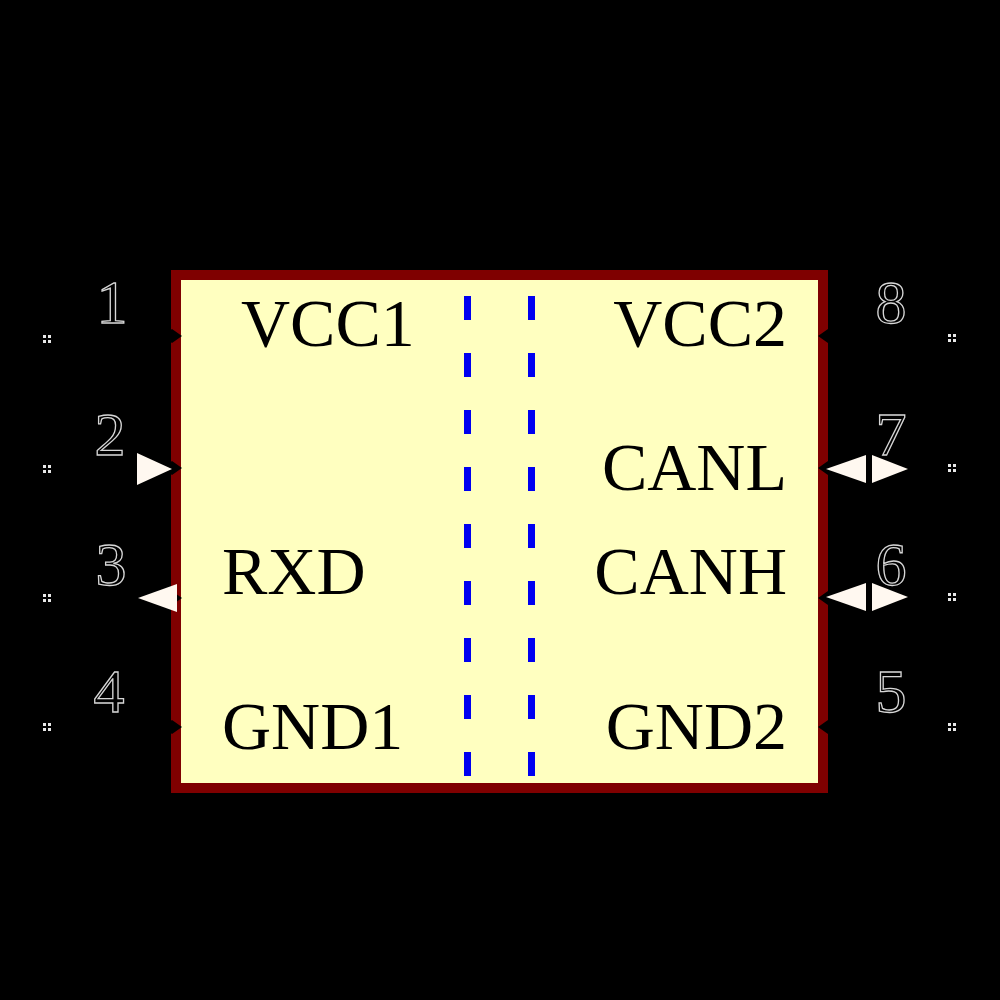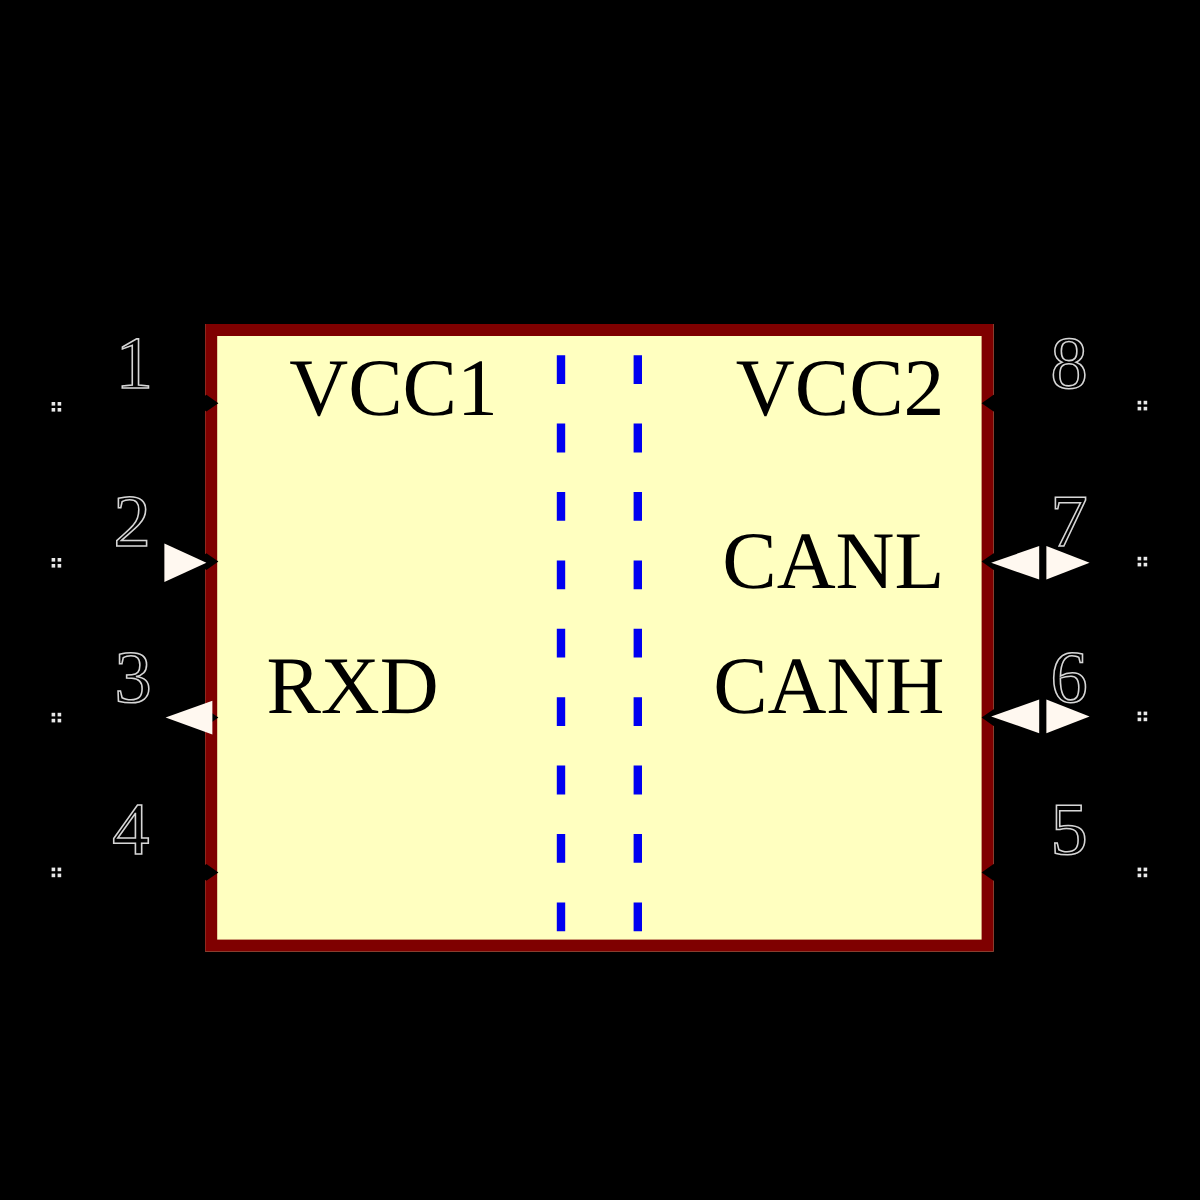--- a/index.html
+++ b/index.html
@@ -56,24 +56,26 @@
 </style>
 </head>
 <body>
 
 <div class="canvas">
 
   <div class="chip-body"></div>
 
   <div class="pin-label left row1">VCC1</div>
   <div class="pin-label left row3">RXD</div>
+  <div class="pin-label left row4">GND1</div>
 
   <div class="pin-label right row1">VCC2</div>
   <div class="pin-label right row2">CANL</div>
   <div class="pin-label right row3">CANH</div>
+  <div class="pin-label right row4">GND2</div>
 
   <svg class="overlay" viewBox="0 0 1000 1000">
 
     <line class="barrier" x1="467.5" y1="296" x2="467.5" y2="782"></line>
     <line class="barrier" x1="531.5" y1="296" x2="531.5" y2="782"></line>
 
     <polygon class="pin-diamond" points="162,336 172,329 182,336 172,343"></polygon>
     <polygon class="pin-diamond" points="162,468 172,461 182,468 172,475"></polygon>
     <polygon class="pin-diamond" points="162,598 172,591 182,598 172,605"></polygon>
     <polygon class="pin-diamond" points="162,727 172,720 182,727 172,734"></polygon>

